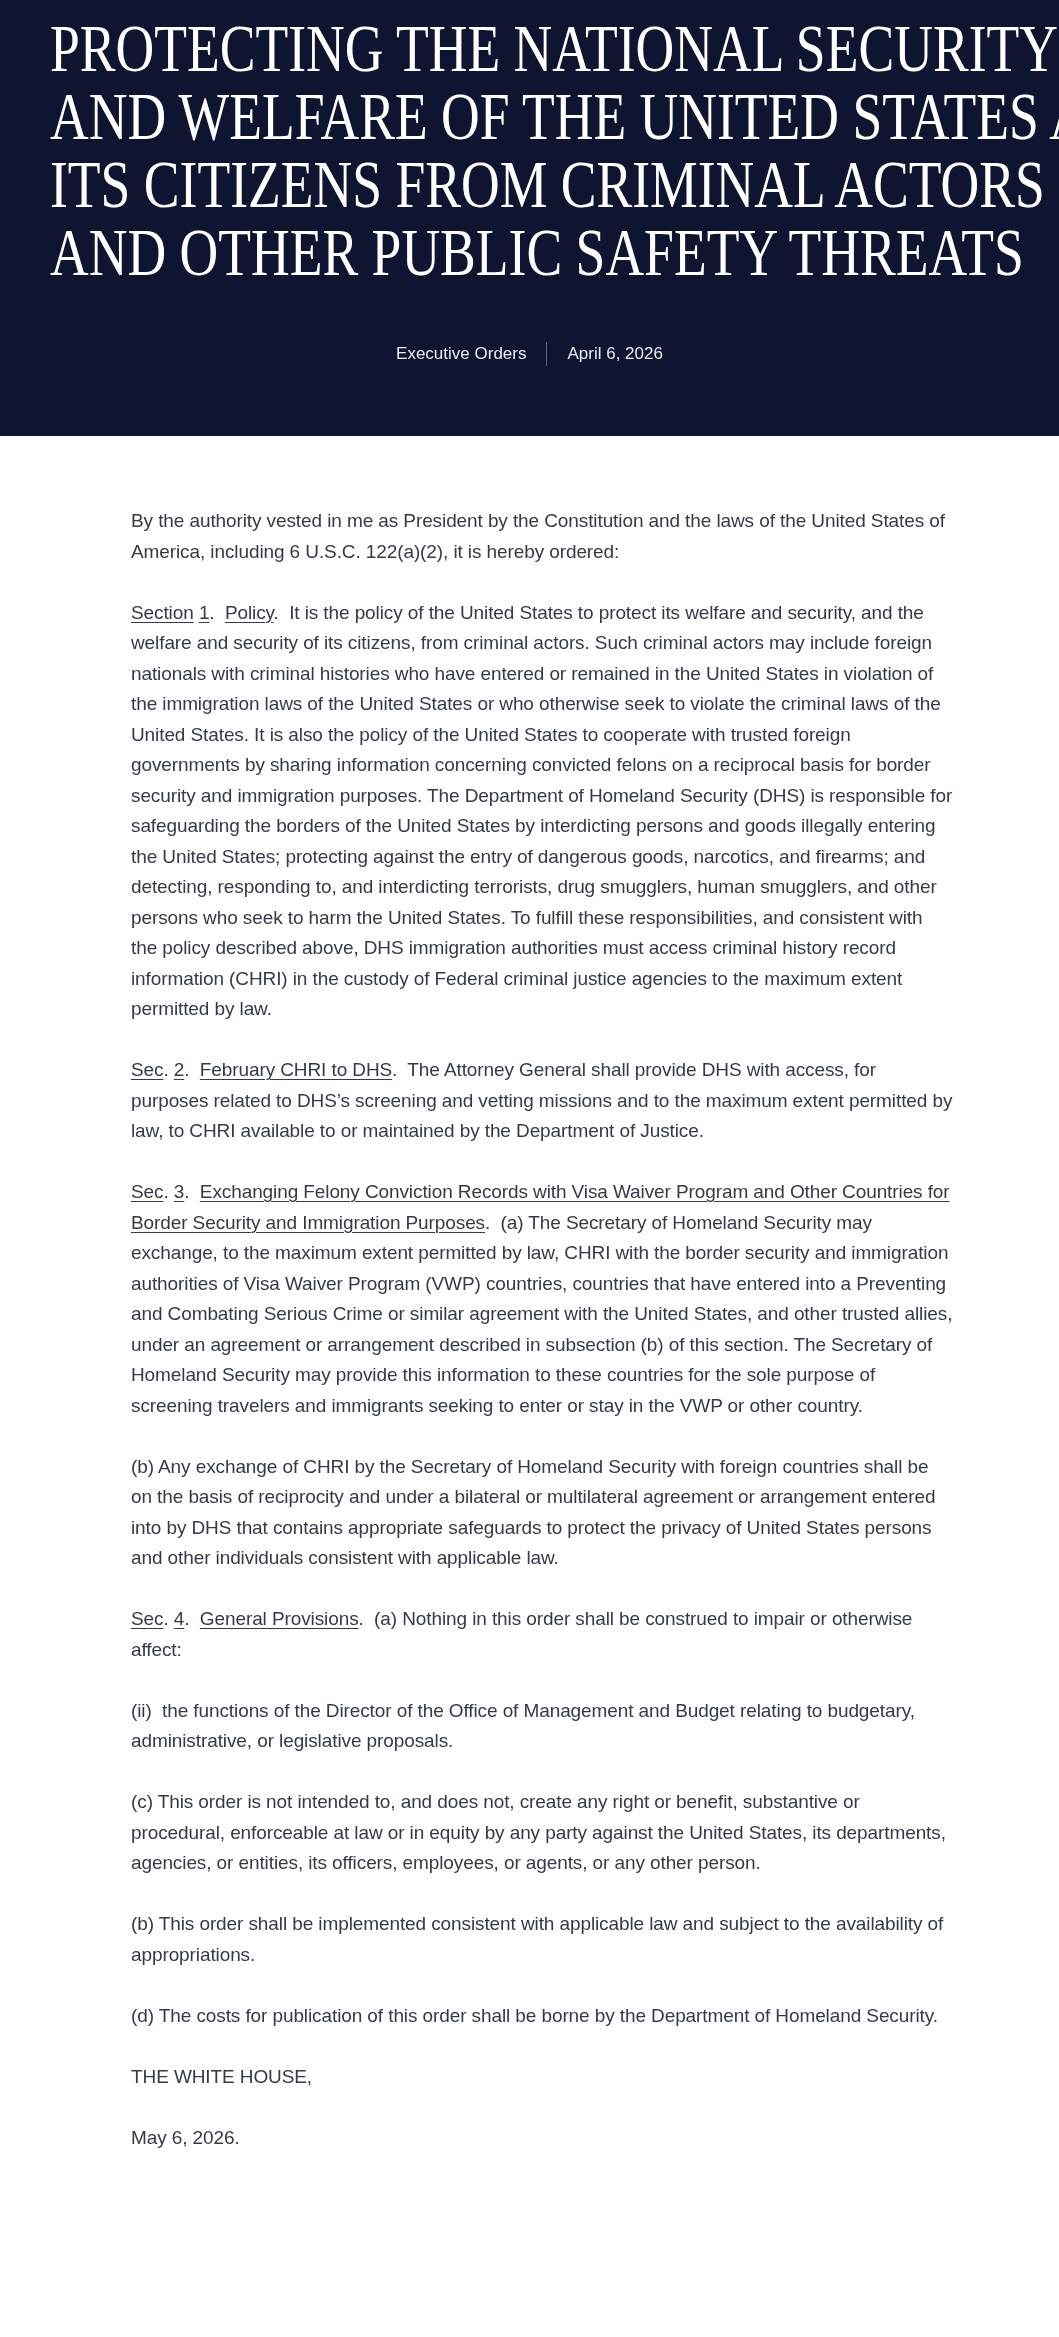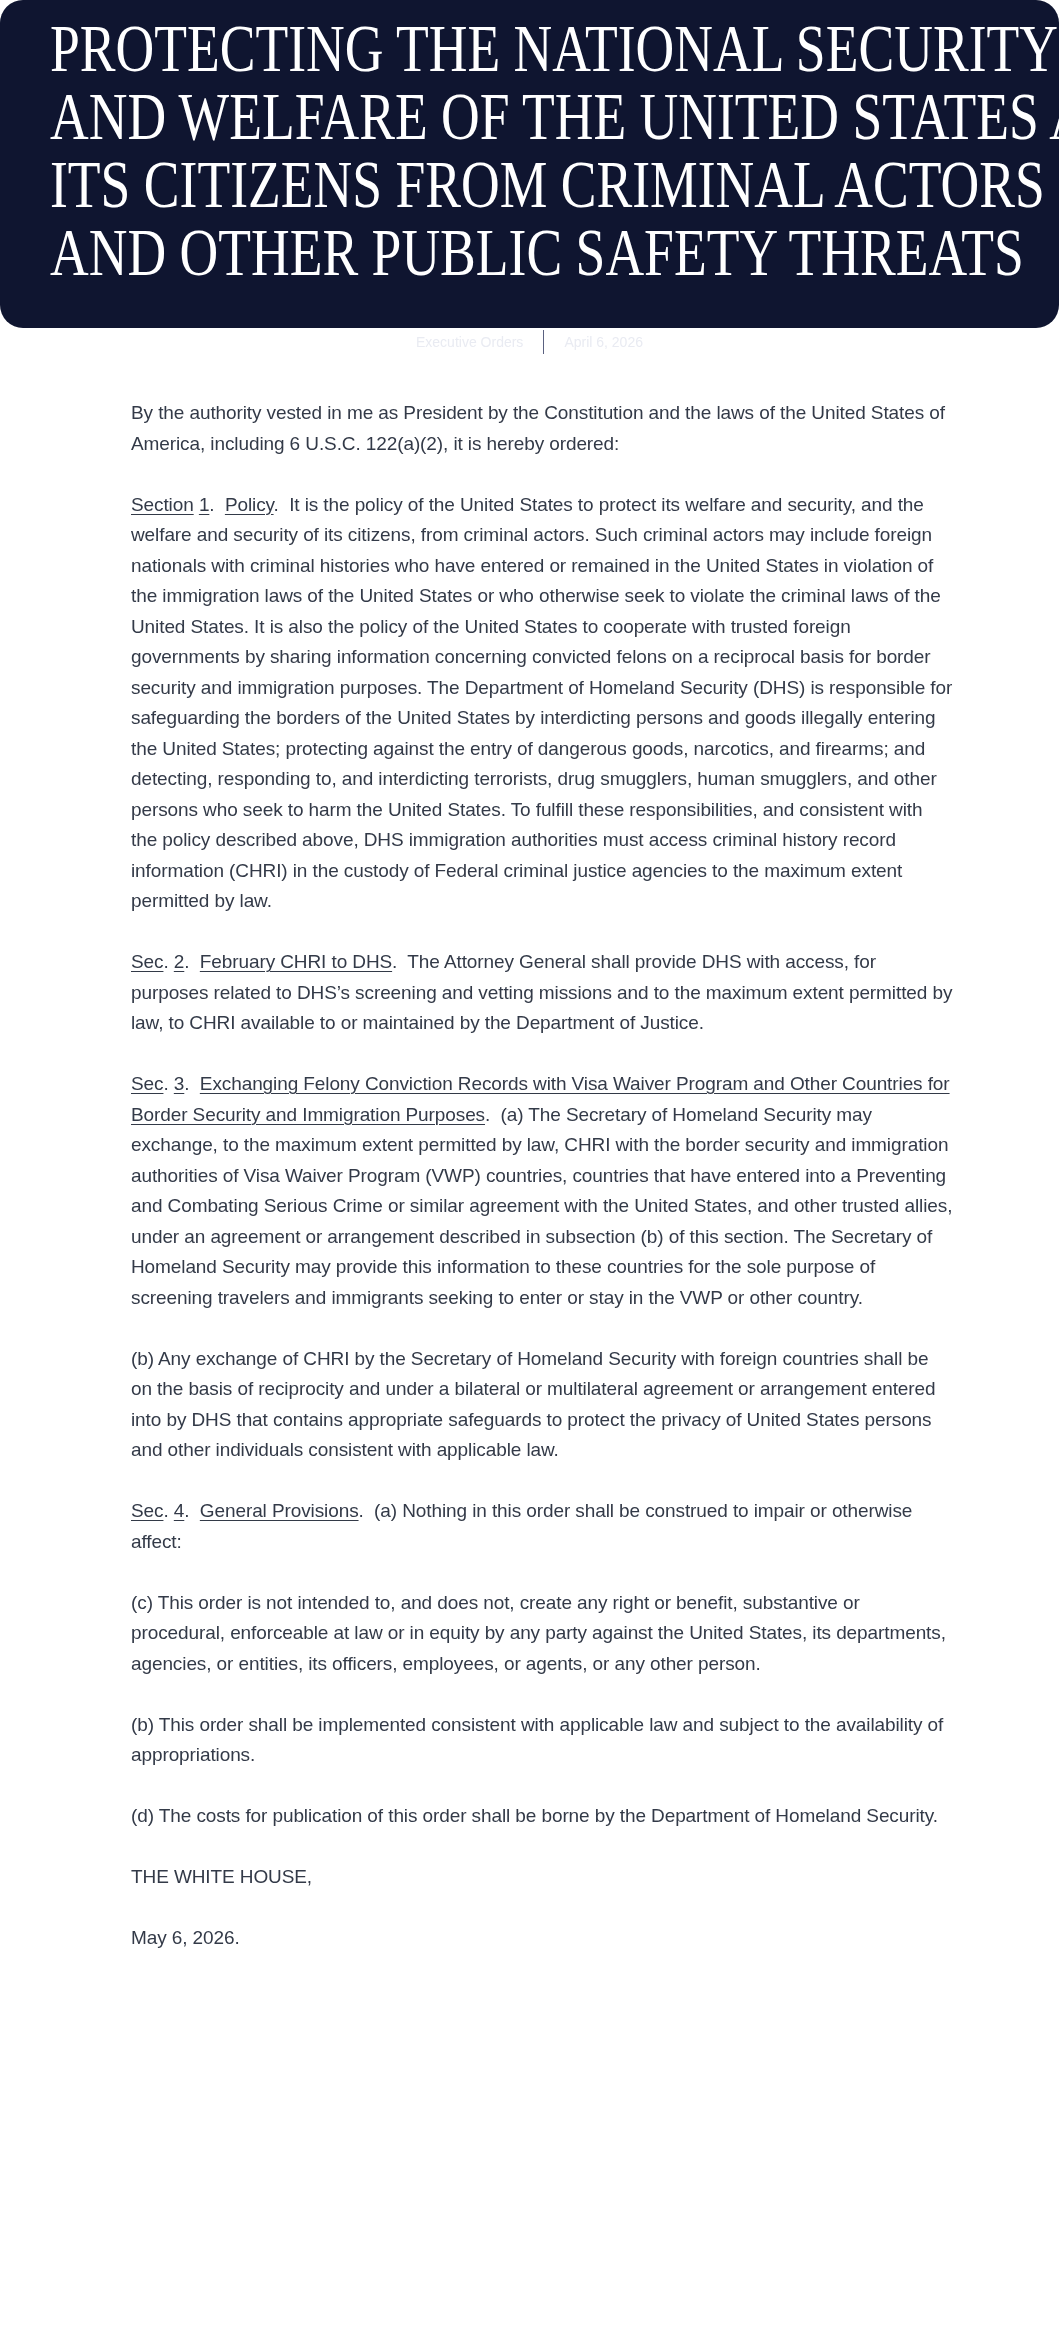--- a/index.html
+++ b/index.html
@@ -1,45 +1,44 @@
 <!DOCTYPE html>
 <html><head>
 <meta charset="utf-8">
 <style>
   html, body { margin: 0; padding: 0; background: #ffffff; }
   body { width: 1059px; min-height: 2337px; overflow-x: hidden; }
   .hero {
     background: #0f1530;
-    height: 328px;
+    height: 436px;
     box-sizing: border-box;
     padding-top: 14px;
     text-align: center;
     color: #ffffff;
-    border-radius: 23px;
   }
   .hero-title {
     margin: 0 auto;
     width: 1200px;
     margin-left: -70px;
     font-family: "Liberation Serif", "DejaVu Serif", serif;
     font-weight: normal;
     font-size: 67px;
     line-height: 68px;
     letter-spacing: 0px;
     transform: scaleX(0.80);
     transform-origin: center top;
   }
   .hero-title span { display: block; white-space: nowrap; }
   .hero-meta {
-    margin-top: 44px;
+    margin-top: 56px;
     display: flex;
     justify-content: center;
     align-items: center;
     font-family: "Liberation Sans", "DejaVu Sans", sans-serif;
-    font-size: 14px;
+    font-size: 17px;
     color: #e9ebf2;
   }
   .hero-meta a { color: #e9ebf2; text-decoration: none; }
   .meta-divider {
     width: 1px; height: 24px; background: #5a6180; margin: 0 20px;
   }
   .content {
     width: 822px;
     margin-left: 131px;
     padding-top: 70px;
@@ -75,19 +74,20 @@
   <p><span class="u">Section</span> <span class="u">1</span>.&nbsp; <span class="u">Policy</span>.&nbsp; <span>It is the policy of the United States to protect its welfare and security, and the welfare and security of its citizens, from criminal actors.  Such criminal actors may include foreign nationals with criminal histories who have entered or remained in the United States in violation of the immigration laws of the United States or who otherwise seek to violate the criminal laws of the United States.  It is also the policy of the United States to cooperate with trusted foreign governments by sharing information concerning convicted felons on a reciprocal basis for border security and immigration purposes.  The Department of Homeland Security (DHS) is responsible for safeguarding the borders of the United States by interdicting persons and goods illegally entering the United States; protecting against the entry of dangerous goods, narcotics, and firearms; and detecting, responding to, and interdicting terrorists, drug smugglers, human smugglers, and other persons who seek to harm the United States.  To fulfill these responsibilities, and consistent with the policy described above, DHS immigration authorities must access criminal history record information (CHRI) in the custody of Federal criminal justice agencies to the maximum extent permitted by law.</span></p>
 
   <p><span class="u">Sec</span>. <span class="u">2</span>.&nbsp; <span class="u">February CHRI to DHS</span>.&nbsp; <span>The Attorney General shall provide DHS with access, for purposes related to DHS’s screening and vetting missions and to the maximum extent permitted by law, to CHRI available to or maintained by the Department of Justice.</span></p>
 
   <p><span class="u">Sec</span>. <span class="u">3</span>.&nbsp; <span class="u">Exchanging Felony Conviction Records with Visa Waiver Program and Other Countries for Border Security and Immigration Purposes</span>.&nbsp; <span>(a)  The Secretary of Homeland Security may exchange, to the maximum extent permitted by law, CHRI with the border security and immigration authorities of Visa Waiver Program (VWP) countries, countries that have entered into a Preventing and Combating Serious Crime or similar agreement with the United States, and other trusted allies, under an agreement or arrangement described in subsection (b) of this section.  The Secretary of Homeland Security may provide this information to these countries for the sole purpose of screening travelers and immigrants seeking to enter or stay in the VWP or other country.</span></p>
 
   <p>(b)  Any exchange of CHRI by the Secretary of Homeland Security with foreign countries shall be on the basis of reciprocity and under a bilateral or multilateral agreement or arrangement entered into by DHS that contains appropriate safeguards to protect the privacy of United States persons and other individuals consistent with applicable law.</p>
 
   <p><span class="u">Sec</span>. <span class="u">4</span>.&nbsp; <span class="u">General Provisions</span>.&nbsp; <span>(a)  Nothing in this order shall be construed to impair or otherwise affect:</span></p>
 
+  <p style="white-space: pre-wrap;">(ii)  the functions of the Director of the Office of Management and Budget relating to budgetary, administrative, or legislative proposals.</p>
   <p>(c)  This order is not intended to, and does not, create any right or benefit, substantive or procedural, enforceable at law or in equity by any party against the United States, its departments, agencies, or entities, its officers, employees, or agents, or any other person.</p>
   <p>(b)  This order shall be implemented consistent with applicable law and subject to the availability of appropriations.</p>
   <p>(d)  The costs for publication of this order shall be borne by the Department of Homeland Security.</p>
 
   <p>THE WHITE HOUSE,</p>
   <p>May 6, 2026.</p>
 </main>
 
 </body></html>

